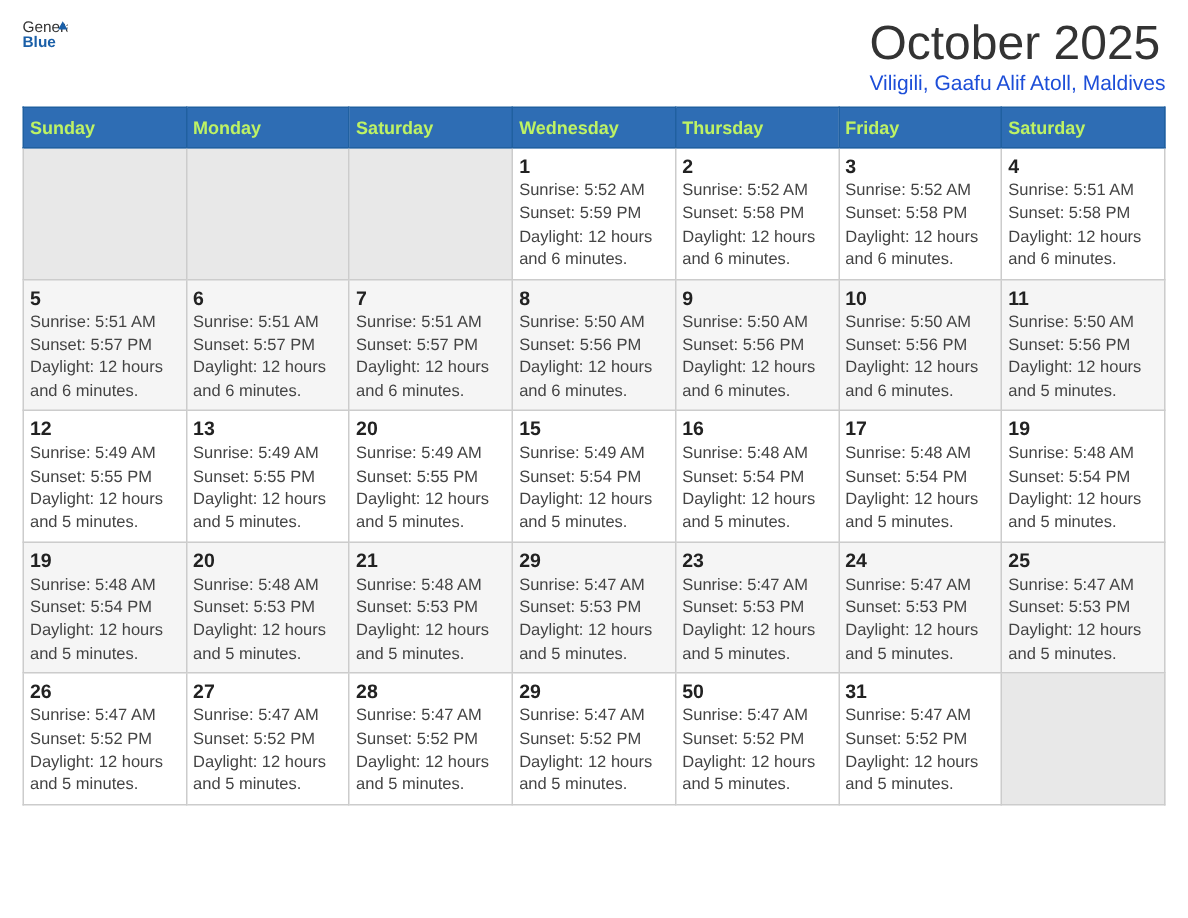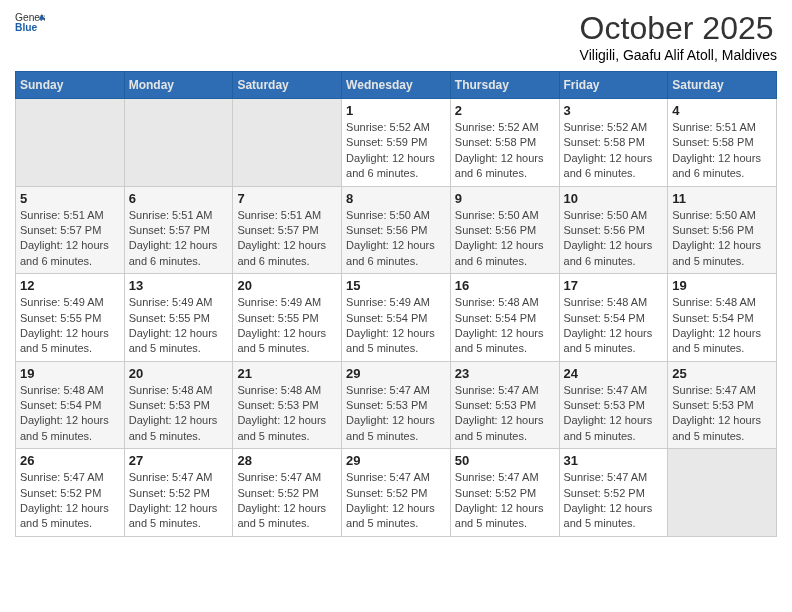--- a/index.html
+++ b/index.html
@@ -35,30 +35,30 @@
     .title-area {
       text-align: left;
     }
     .calendar-title {
       font-size: 32px;
       color: #333;
       font-weight: normal;
     }
     .calendar-subtitle {
       font-size: 14px;
-      color: #000000;
+      color: #1d4ed8;
     }
     table {
       width: 100%;
       border-collapse: collapse;
       table-layout: fixed;
     }
     thead th {
       background-color: #2e6db4;
-      color: #e5e5e5;
+      color: #bef264;
       font-size: 12px;
       padding: 6px 4px;
       text-align: left;
       border: 1px solid #2060a0;
       font-weight: bold;
     }
     tbody td {
       border: 1px solid #ccc;
       vertical-align: top;
       padding: 4px 4px 4px 4px;

